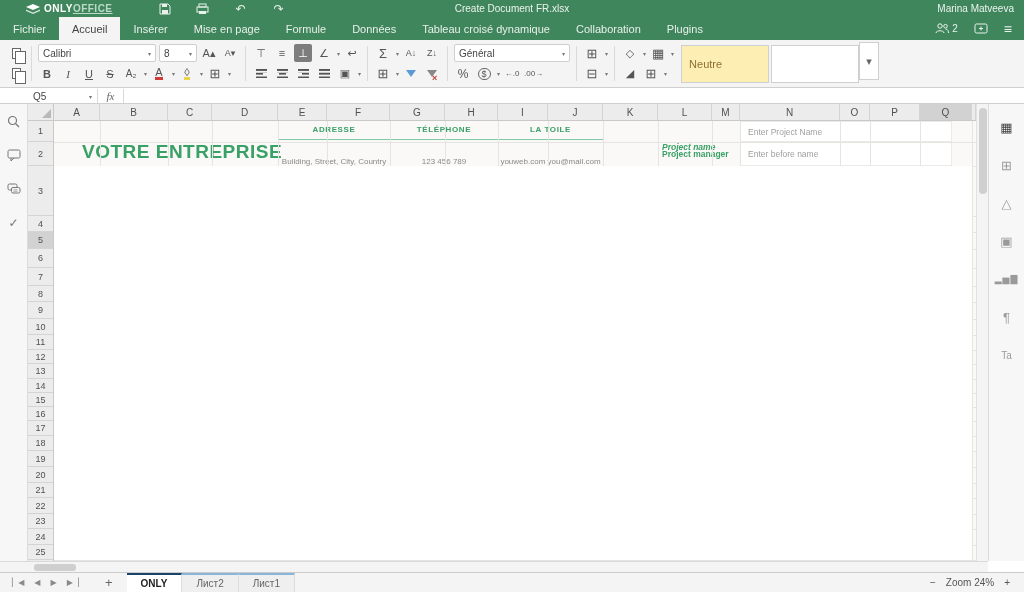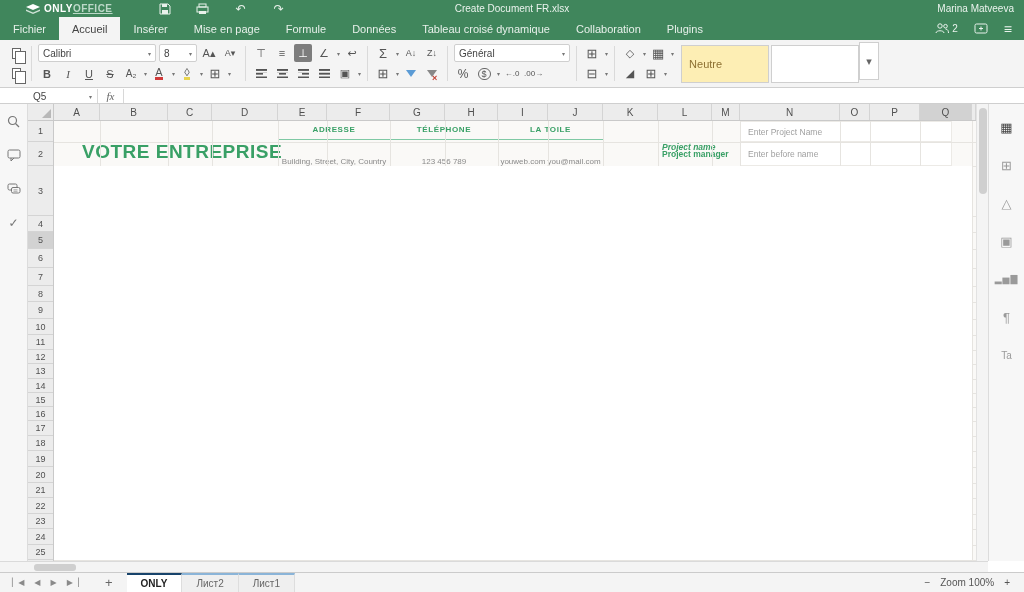--- a/index.html
+++ b/index.html
@@ -997,16 +997,16 @@
     <span>▶▕</span>
   </div>
   <div class="add-sheet">+</div>
   <div id="sheet-tabs" style="display:flex;align-items:stretch;">
       <div class="sheet-tab active">ONLY</div>
       <div class="sheet-tab">Лист2</div>
       <div class="sheet-tab">Лист1</div>
     </div>
   <div class="zoom-area">
     <span>−</span>
-    <span>Zoom 100%</span>
+    <span>Zoom 24%</span>
     <span>+</span>
   </div>
 </div>
 
 </body></html>

